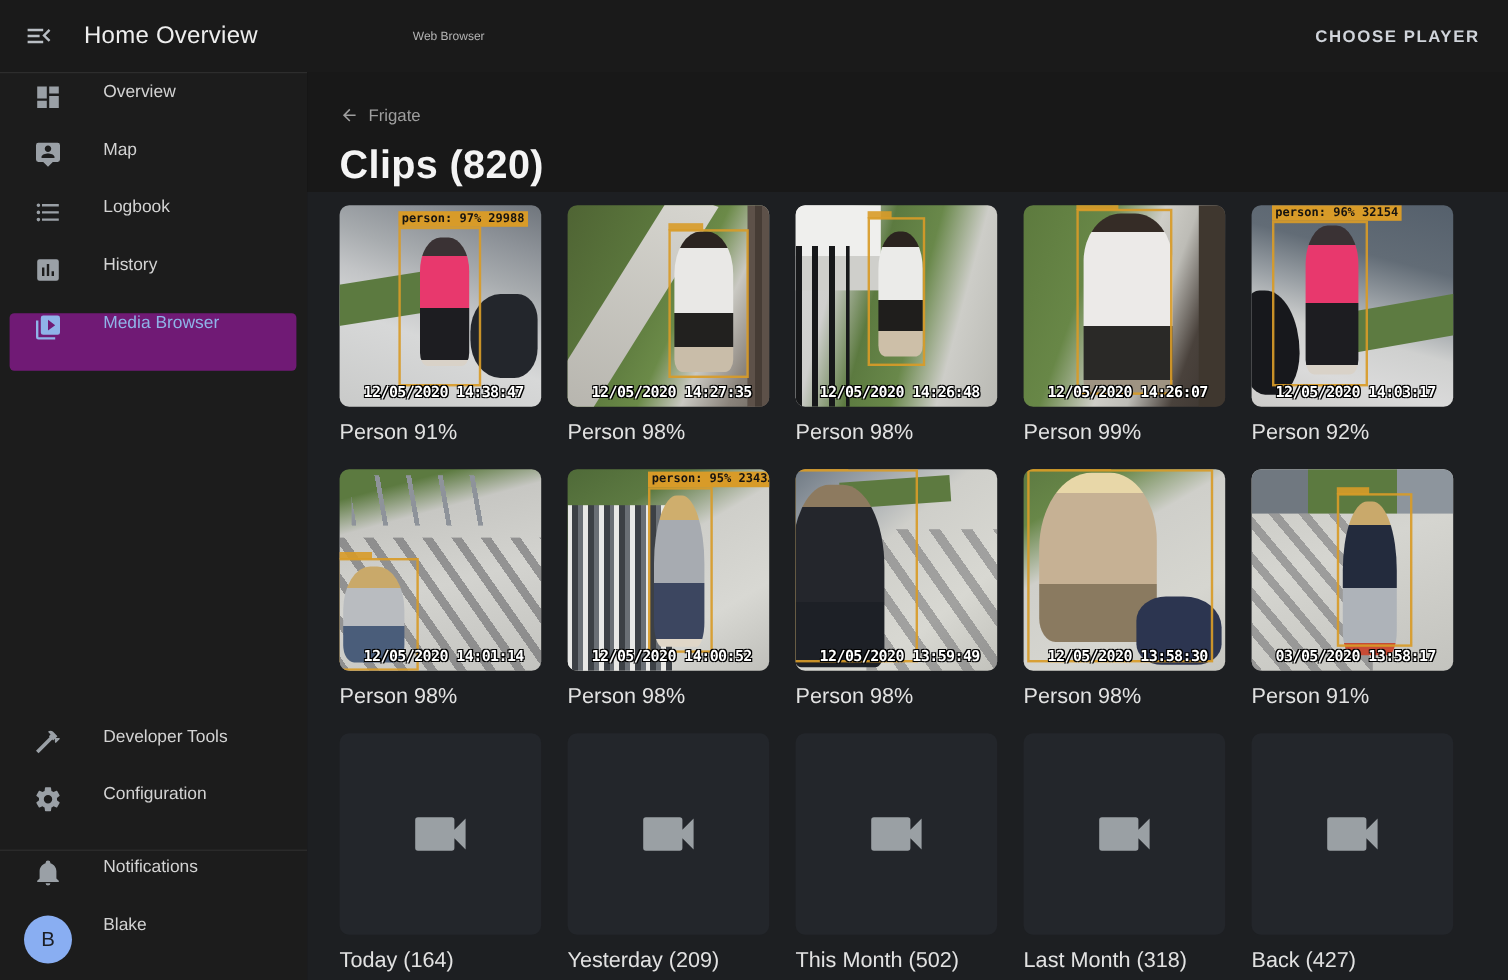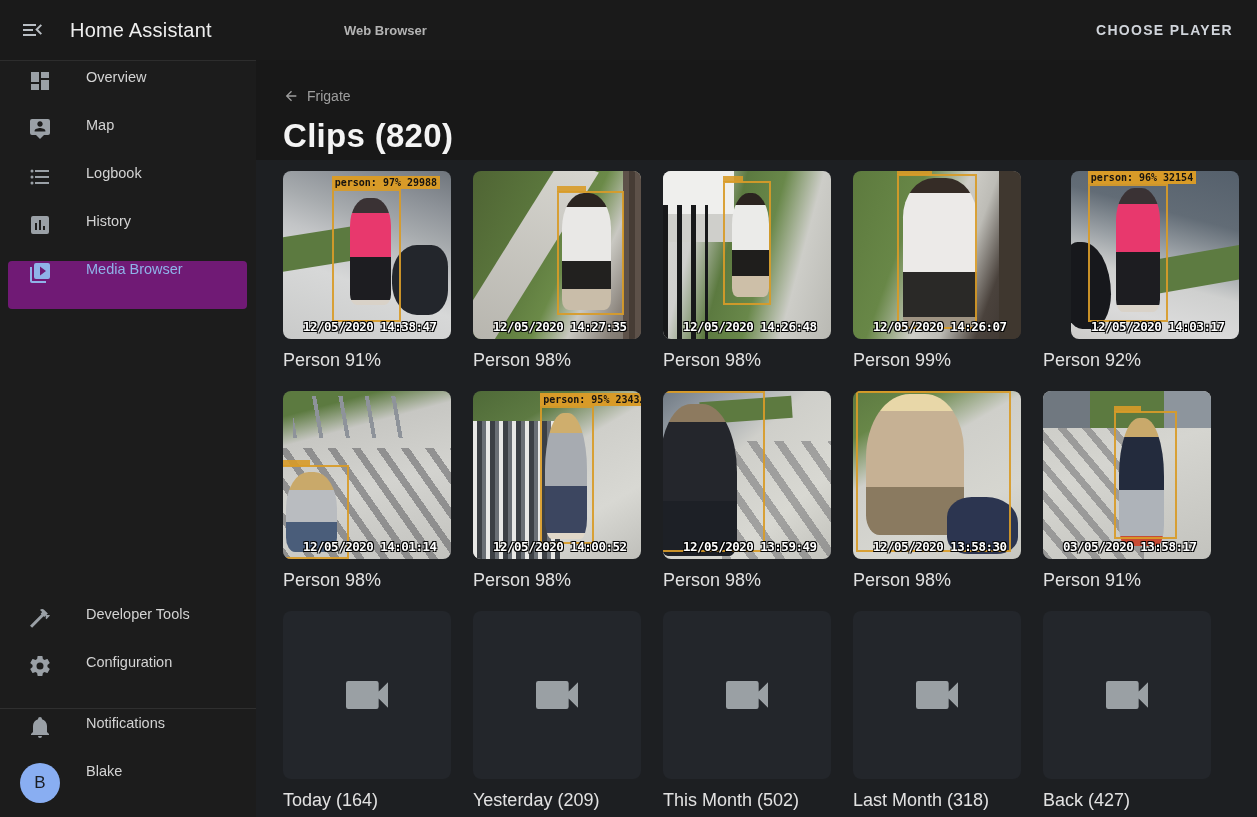--- a/index.html
+++ b/index.html
@@ -9,21 +9,21 @@
 
   
   .topbar { height:60px; background:#1a1a1a; display:flex; flex:0 0 60px; }
   .topbar-left { width:256px; flex:0 0 256px; display:flex; align-items:center; padding:0 14px 0 18px; gap:24px; }
   .menu-btn { width:28px; height:28px; color:#b9bec4; display:flex; align-items:center; justify-content:center; cursor:pointer; }
   .menu-btn svg { width:24px; height:24px; fill:currentColor; }
   .app-title { color:#eeeeee; font-size:20px; font-weight:400; letter-spacing:.2px; }
   .topbar-main { flex:1; display:flex; align-items:center; justify-content:space-between; padding:0 16px 0 88px; }
   .page-title-block { display:flex; flex-direction:column; gap:2px; }
   .page-title { color:#e9e9e9; font-size:20px; font-weight:400; }
-  .page-subtitle { color:#b4b4b4; font-size:13px;font-weight:bold; }
+  .page-subtitle { color:#b4b4b4; font-size:10px; }
   .choose-player { color:#d0d4da; font-size:14px; font-weight:600; letter-spacing:1.3px; padding:8px 8px; cursor:pointer; border:none; background:transparent; font-family:"Liberation Sans",sans-serif; }
 
   
   .body-row { flex:1; display:flex; min-height:0; }
 
   
   .sidebar { width:256px; flex:0 0 256px; background:#1c1c1c; border-top:1px solid #2d2d2d; display:flex; flex-direction:column; justify-content:space-between; padding:8px 0 6px; }
   .nav-item { height:48px; display:flex; gap:34px; padding:0 12px 0 20px; margin:0 9px 0 8px; border-radius:4px; color:#d3d3d3; font-size:14.5px; font-weight:500; cursor:pointer; }
   .nav-item .ni { width:24px; height:24px; color:#9aa0a6; flex:0 0 24px; }
   .nav-item .ni svg { width:24px; height:24px; fill:currentColor; }
@@ -73,21 +73,21 @@
   .scene-3::before { content:""; position:absolute; left:0; top:0; width:42%; height:42%; background:linear-gradient(#efefed 0 60%,#cfcfcb 60%); }
   .scene-3 .p2 { left:0; top:20%; width:27%; height:80%; background:repeating-linear-gradient(90deg,#17181a 0 5px,rgba(0,0,0,0) 5px 14px); }
   .scene-3 .p1 { left:41%; top:13%; width:22%; height:62%; border-radius:45% 45% 14% 14%/30% 30% 9% 9%;
     background:linear-gradient(#2b241f 0 12%,#ebebe9 12% 55%,#1f1e1c 55% 80%,#cdbfa8 80%); }
   
   .scene-4 { background:linear-gradient(110deg,#5d7a3e 0%,#688747 32%,#cfcec8 52%,#bdbcb6 64%,#4a423c 80%,#3a332e 100%); }
   .scene-4 .p2 { right:0; top:0; width:13%; height:100%; background:#3f372f; }
   .scene-4 .p1 { left:30%; top:4%; width:44%; height:90%; border-radius:42% 42% 12% 12%/26% 26% 7% 7%;
     background:linear-gradient(#352c26 0 10%,#eceae8 10% 62%,#2a2927 62% 92%,#9e9382 92%); }
   
-  .scene-5 { background:linear-gradient(195deg,#55606c 0%,#626c76 28%,#9aa0a5 46%,#cfd0cf 62%,#dadada 80%,#cccbc9 100%);margin-left:28px; }
+  .scene-5 { background:linear-gradient(195deg,#55606c 0%,#626c76 28%,#9aa0a5 46%,#cfd0cf 62%,#dadada 80%,#cccbc9 100%); }
   .scene-5::before { content:""; position:absolute; right:-8%; top:48%; width:62%; height:20%; background:#5d7b41; transform:rotate(-10deg); }
   .scene-5 .p1 { left:27%; top:10%; width:26%; height:74%; border-radius:42% 42% 16% 16%/26% 26% 10% 10%;
     background:linear-gradient(#3a3234 0 13%,#e8386d 13% 52%,#1d1d21 52% 94%,#d9d2c8 94%); }
   .scene-5 .p2 { left:-5%; bottom:6%; width:29%; height:52%; background:#17181c; border-radius:30% 60% 40% 40%; }
   
   .scene-6 { background:linear-gradient(165deg,#5c7a40 0%,#5c7a40 12%,#c7c7c3 26%,#d3d3cf 56%,#c3c3bf 100%); }
   .scene-6::before { content:""; position:absolute; left:0; top:34%; width:100%; height:66%;
     background:repeating-linear-gradient(55deg,rgba(70,70,75,.45) 0 7px,rgba(0,0,0,0) 7px 20px); }
   .scene-6 .p2 { left:6%; top:3%; width:74%; height:25%; background:repeating-linear-gradient(80deg,#8e939a 0 4px,rgba(0,0,0,0) 4px 26px); }
   .scene-6 .p1 { left:2%; top:48%; width:30%; height:48%; border-radius:45% 45% 18% 18%;
@@ -128,21 +128,21 @@
 
 <div class="app">
 
   <header class="topbar">
     <div class="topbar-left">
       <span class="menu-btn">
         <svg viewBox="0 0 24 24">
             <path d="M3,6H16V8H3V6M3,11H13V13H3V11M3,16H16V18H3V16M22,7.59L18.09,11.5L22,15.41L20.59,16.83L15.26,11.5L20.59,6.17L22,7.59Z"></path>
           </svg>
       </span>
-      <span class="app-title">Home Assistant</span>
+      <span class="app-title">Home Overview</span>
     </div>
     <div class="topbar-main">
       <div class="page-title-block">
         <span class="page-subtitle">Web Browser</span>
       </div>
       <button class="choose-player">CHOOSE PLAYER</button>
     </div>
   </header>
 
   <div class="body-row">

